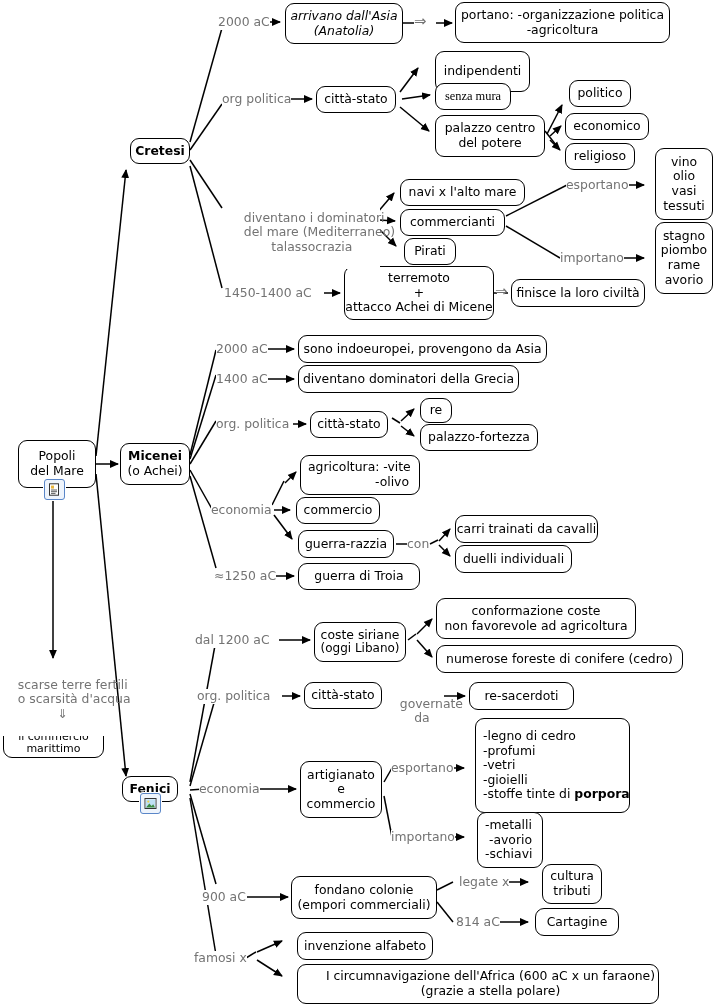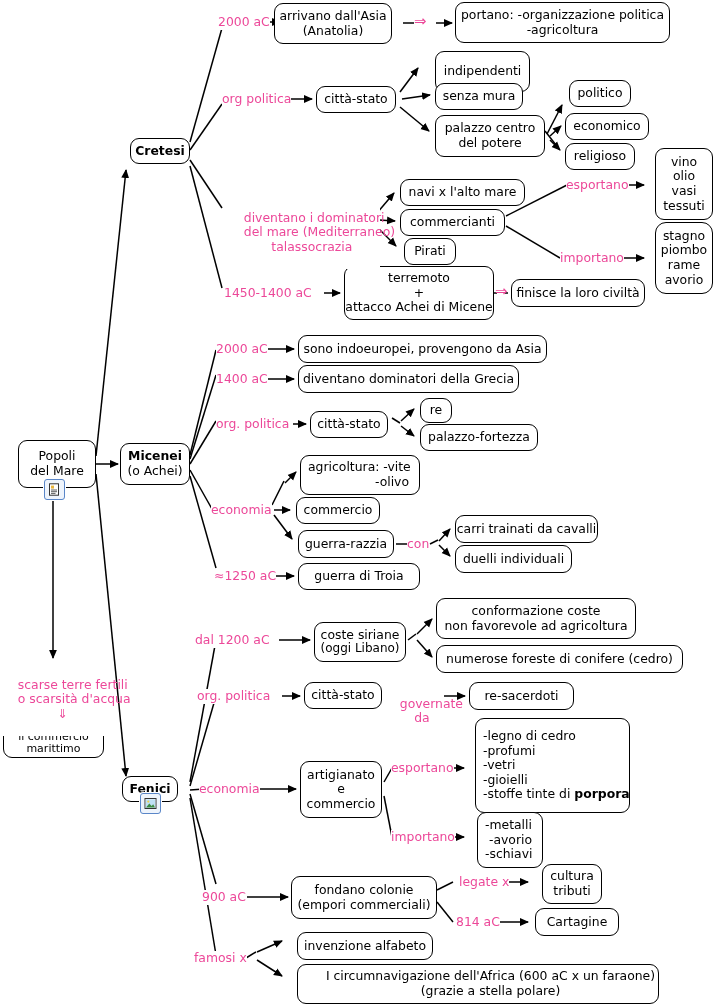--- a/index.html
+++ b/index.html
@@ -32,21 +32,21 @@
 
   
   .lbl{
     position:absolute;
     font-size:12.4px;
     line-height:1.18;
     white-space:pre;
     text-align:center;
     background:#fff;
     z-index:4;
-    color:#ec4899;
+    color:#737373;
   }
   .lbl.nobg{background:transparent;}
 
   
   .badge{
     position:absolute;
     width:19px;height:19px;
     border:1px solid #5a86c8;
     border-radius:3px;
     background:#eef4fc;
@@ -215,21 +215,21 @@
     <svg width="13" height="13" viewBox="0 0 13 13">
       <rect x="1" y="1.5" width="11" height="10" fill="#fff" stroke="#333" stroke-width="1"></rect>
       <rect x="1.8" y="2.3" width="9.4" height="8.4" fill="#bfe0f5"></rect>
       <circle cx="4.3" cy="4.6" r="1.1" fill="#f2d047"></circle>
       <path d="M2,10.5 L5.3,6.4 L7.6,9 L9.2,7.2 L11,10.5 z" fill="#3e8c42"></path>
     </svg>
   </div>
 
   <div class="lbl" style="left:218px;top:15px;">2000 aC</div>
 
-  <div class="node" style="left:274px;top:3px;width:118px;height:41px;">
+  <div class="node" style="left:285px;top:3px;width:118px;height:41px;font-style:italic;">
     <span class="ln">arrivano dall'Asia</span>
     <span class="ln">(Anatolia)</span>
   </div>
 
   <div class="lbl nobg" style="left:414px;top:13px;font-size:15px;">⇒</div>
 
   <div class="node" style="left:455px;top:2px;width:215px;height:41px;">
     <span class="ln">portano: -organizzazione politica</span>
     <span class="ln">-agricoltura</span>
   </div>
@@ -237,21 +237,21 @@
   <div class="lbl" style="left:222px;top:92px;">org politica</div>
 
   <div class="node" style="left:316px;top:86px;width:80px;height:27px;">
     <span class="ln">città-stato</span>
   </div>
 
   <div class="node" style="left:435px;top:51px;width:95px;height:41px;justify-content:center;">
     <span class="ln">indipendenti</span>
   </div>
 
-  <div class="node" style="left:435px;top:83px;width:88px;height:27px;">
+  <div class="node" style="left:435px;top:83px;width:76px;height:27px;font-family:Liberation Serif, serif;">
     <span class="ln">senza mura</span>
   </div>
 
   <div class="node" style="left:435px;top:115px;width:110px;height:42px;">
     <span class="ln">palazzo centro</span>
     <span class="ln">del potere</span>
   </div>
 
   <div class="node" style="left:569px;top:80px;width:62px;height:27px;">
     <span class="ln">politico</span>
@@ -281,21 +281,21 @@
 
   <div class="lbl" style="left:566px;top:178px;">esportano</div>
   <div class="node" style="left:655px;top:148px;width:58px;height:72px;">
     <span class="ln">vino</span>
     <span class="ln">olio</span>
     <span class="ln">vasi</span>
     <span class="ln">tessuti</span>
   </div>
 
   <div class="lbl" style="left:560px;top:251px;">importano</div>
-  <div class="node" style="left:655px;top:222px;width:58px;height:72px;border-radius:11px;">
+  <div class="node" style="left:655px;top:222px;width:58px;height:72px;">
     <span class="ln">stagno</span>
     <span class="ln">piombo</span>
     <span class="ln">rame</span>
     <span class="ln">avorio</span>
   </div>
 
   <div class="lbl" style="left:224px;top:286px;">1450-1400 aC</div>
   <div class="node" style="left:344px;top:266px;width:150px;height:54px;">
     <span class="ln">terremoto</span>
     <span class="ln">+</span>

